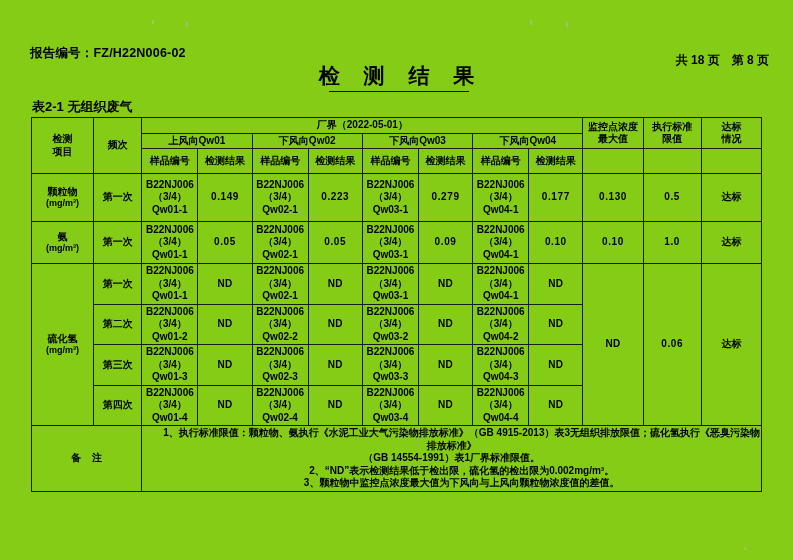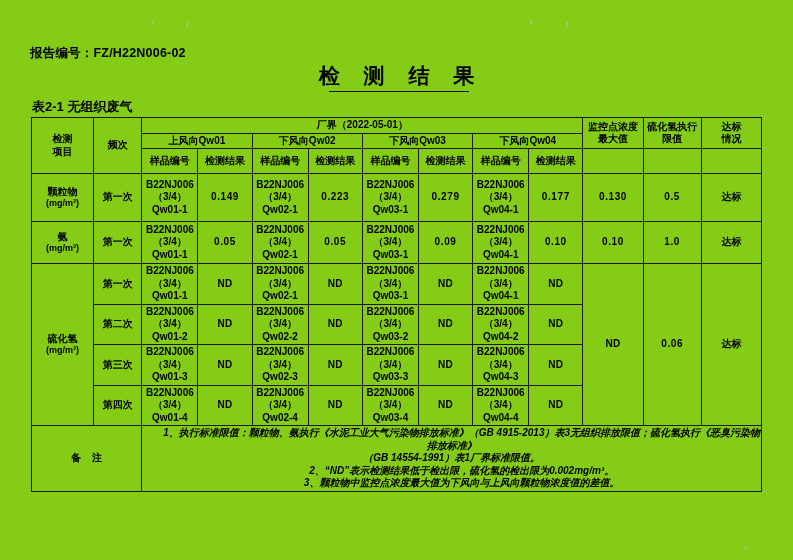--- a/index.html
+++ b/index.html
@@ -139,37 +139,40 @@
     font-weight: 700;
   }
   .remark-body {
     text-align: left;
     font-size: 9.6px;
     line-height: 1.5;
     padding: 4px 6px 5px 6px;
     font-weight: 700;
     font-family: "Liberation Sans", "DejaVu Sans", sans-serif;
   }
-  .remark-body p { margin: 0; font-style: italic; }
+  .remark-body p { margin: 0; }
   .remark-body p.first { text-indent: 20px; }
   .remark-body p.ind { text-indent: 20px; }
 </style>
 </head>
 <body>
 
 <div class="page">
 
   <div class="speck s1"></div>
   <div class="speck s2"></div>
   <div class="speck s3"></div>
   <div class="speck s4"></div>
   <div class="speck s5"></div>
 
   <div class="report-no">报告编号：FZ/H22N006-02</div>
 
+  <div class="page-no">
+    <span>共 18 页</span><span>第 8 页</span>
+  </div>
 
   <div class="doc-title">检 测 结 果</div>
   <div class="title-underline"></div>
 
   <div class="tbl-caption">表2-1  无组织废气</div>
 
   <table class="main">
     <colgroup>
       <col style="width:62px">
       <col style="width:48px">
@@ -191,21 +194,21 @@
           <span>检测</span><br>
           <span>项目</span>
         </td>
         <td class="hdr-cn" rowspan="3">频次</td>
         <td class="grp-hdr" colspan="8">厂界（2022-05-01）</td>
         <td class="hdr-cn" rowspan="2">
           <span>监控点浓度</span><br>
           <span>最大值</span>
         </td>
         <td class="hdr-cn" rowspan="2">
-          <span>硫化氢执行</span><br>
+          <span>执行标准</span><br>
           <span>限值</span>
         </td>
         <td class="hdr-cn" rowspan="2">
           <span>达标</span><br>
           <span>情况</span>
         </td>
       </tr>
       <tr>
         <td class="grp-hdr" colspan="2">上风向Qw01</td>
         <td class="grp-hdr" colspan="2">下风向Qw02</td>

